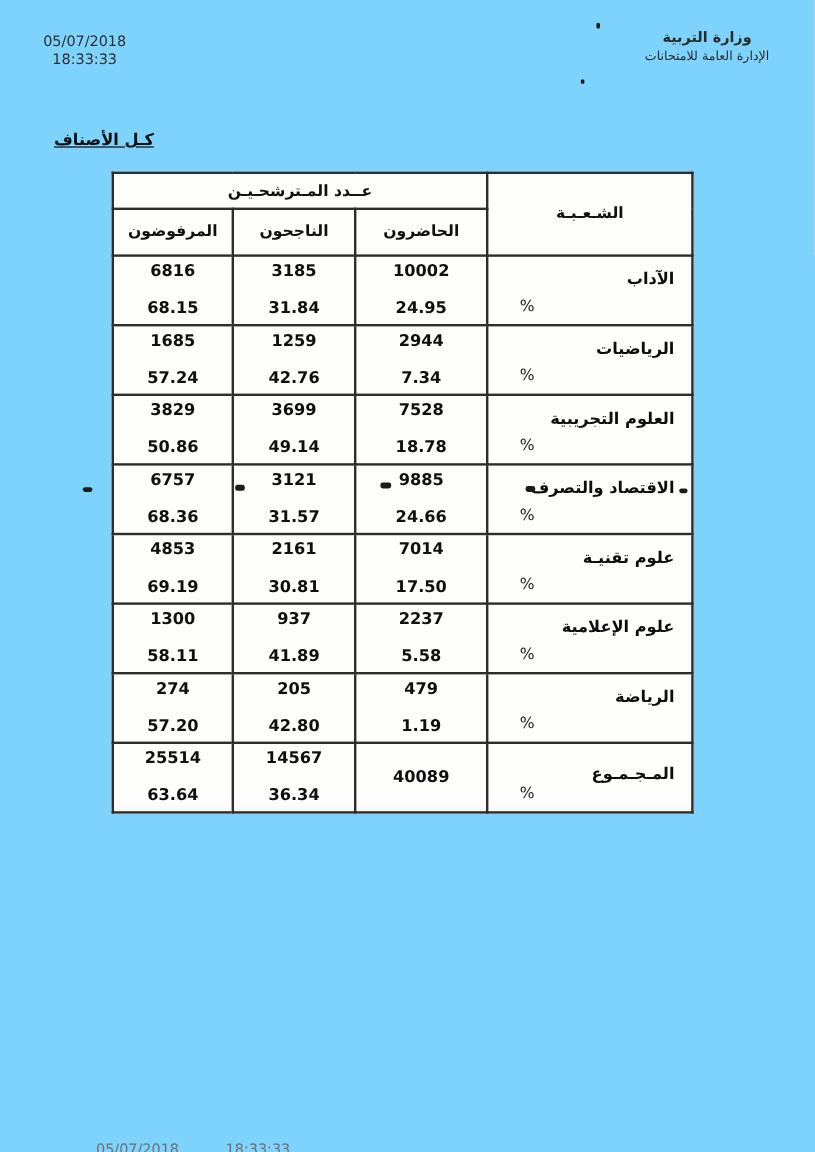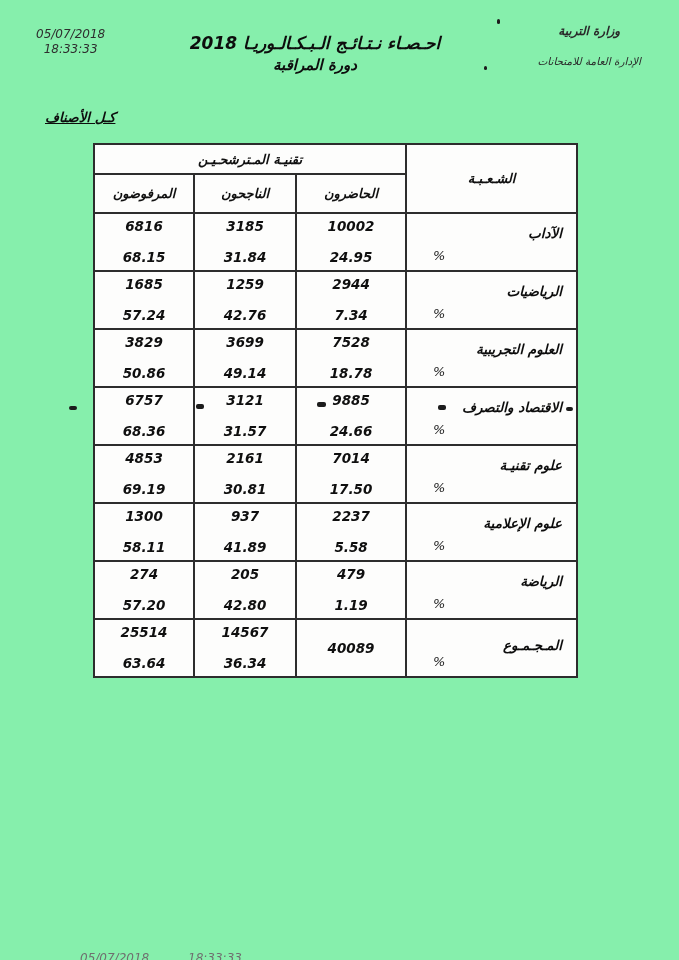--- a/index.html
+++ b/index.html
@@ -3,44 +3,43 @@
 <meta charset="utf-8">
 <style>
   * { margin: 0; padding: 0; box-sizing: border-box; }
   html, body { background: #e8e8e8; }
   body { font-family: "DejaVu Sans", sans-serif; }
 
   .page {
     position: relative;
     width: 679px;
     height: 960px;
-    background: #86efac;
+    background: #7dd3fc;
     overflow: hidden;
     color: #161616;
-    font-style: italic;
   }
 
   
   .print-stamp {
     position: absolute;
     left: 36px; top: 27px;
     text-align: center;
     font-size: 12px;
     color: #2e2e2e;
     line-height: 1.25;
   }
   .ministry-block {
     position: absolute;
     right: 38px; top: 24px;
     text-align: center;
     direction: rtl;
     color: #2a2a2a;
   }
   .ministry-line1 { font-size: 12px; font-weight: bold; letter-spacing: .3px; }
-  .ministry-line2 { font-size: 10.5px; margin-top: 17px; }
+  .ministry-line2 { font-size: 10.5px; margin-top: 3px; }
 
   .doc-title {
     position: absolute;
     left: 150px; top: 33px;
     width: 330px;
     text-align: center;
     direction: rtl;
     font-weight: bold;
     color: #0d0d0d;
   }
@@ -159,38 +158,34 @@
   <div class="print-stamp">
     <div>05/07/2018</div>
     <div>18:33:33</div>
   </div>
 
   <div class="ministry-block">
     <div class="ministry-line1">وزارة التربية</div>
     <div class="ministry-line2">الإدارة العامة للامتحانات</div>
   </div>
 
-  <div class="doc-title">
-    <div class="line1">احـصـاء نـتـائـج الـبـكـالـوريـا  2018</div>
-    <div class="line2">دورة المراقبة</div>
-  </div>
 
   <div class="filter-label">كـل الأصناف</div>
 
   <table class="stats">
     <colgroup>
       <col style="width:171px">
         <col style="width:110px">
         <col style="width:102px">
         <col style="width:100px">
     </colgroup>
     <thead>
       <tr>
         <th class="th-section" rowspan="2">الشـعـبـة</th>
-        <th class="th-group" colspan="3">تقنيـة  المـترشحـيـن</th>
+        <th class="th-group" colspan="3">عــدد  المـترشحـيـن</th>
       </tr>
       <tr>
         <th class="th-sub">الحاضرون</th>
         <th class="th-sub">الناجحون</th>
         <th class="th-sub">المرفوضون</th>
       </tr>
     </thead>
     <tbody>
 
       <tr>

